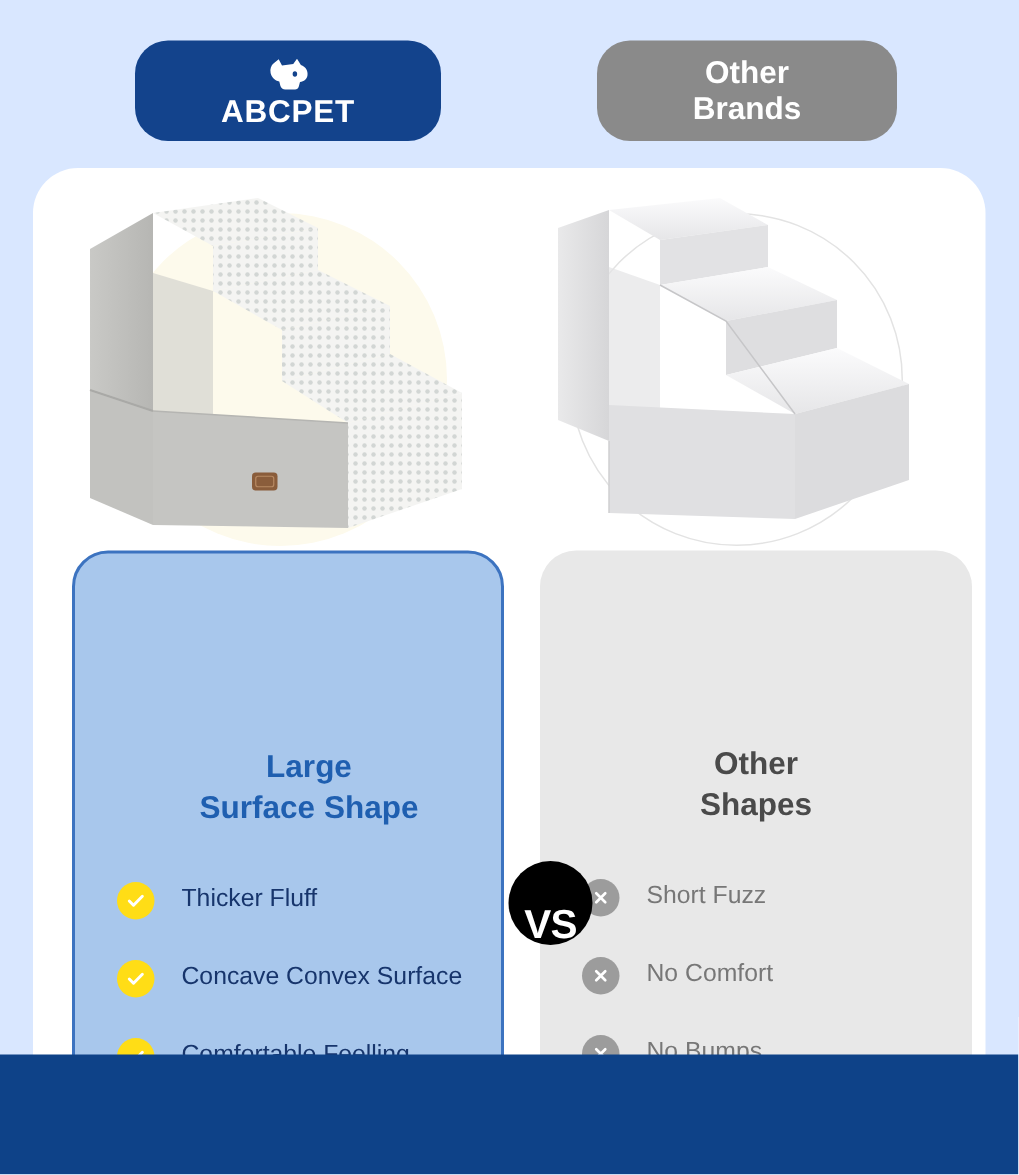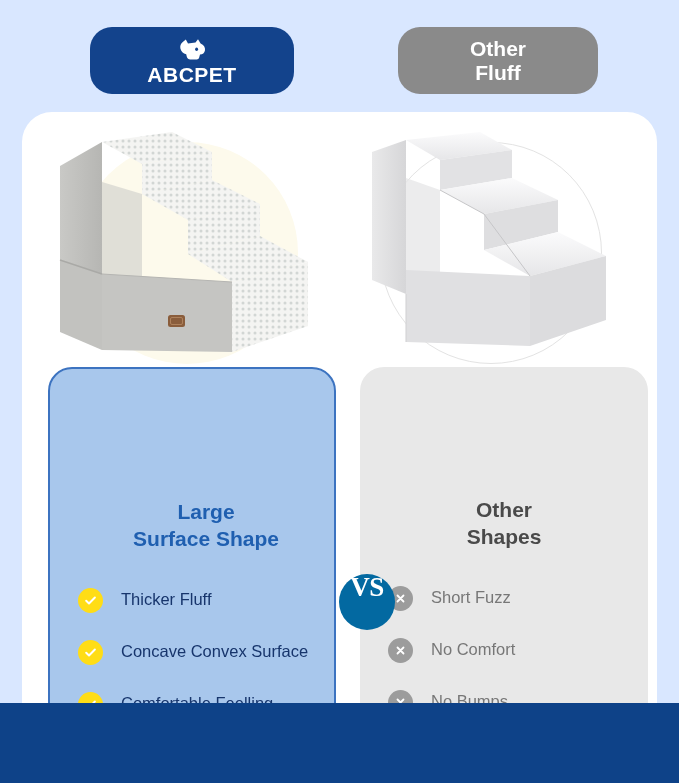--- a/index.html
+++ b/index.html
@@ -209,26 +209,25 @@
   #panel-right .feature-text { color: #777777; }
 
   
   #vs-badge {
     position: absolute;
     left: 317px;
     top: 462px;
     width: 56px;
     height: 56px;
     border-radius: 50%;
-    background: #0369a1;
+    background: #000000;
     display: flex;
-    align-items: flex-start;
+    align-items: flex-end;
     justify-content: center;
     z-index: 5;
-    font-family: Liberation Serif, serif;
   }
   #vs-label {
     color: #ffffff;
     font-size: 27px;
     font-weight: bold;
     letter-spacing: -0.5px;
     line-height: 1;
   }
 </style>
 </head>
@@ -245,21 +244,21 @@
           L24.2 18.6 C23.9 19.8 22.9 20.6 21.7 20.6 L15.2 20.6
           C13.6 20.6 12.3 19.6 11.9 18.1 L11.2 15.3
           C8.2 14.6 6.0 12.5 5.4 9.6 C4.9 7.0 5.7 4.6 7.5 3.2 Z"></path>
         <ellipse cx="21.6" cy="10.3" rx="1.5" ry="1.8" fill="#13438c"></ellipse>
       </svg>
       <span id="brand-wordmark">ABCPET</span>
     </div>
 
     <div class="chip" id="other-chip">
       <span id="other-chip-line1">Other</span>
-      <span id="other-chip-line2">Fluff</span>
+      <span id="other-chip-line2">Brands</span>
     </div>
   </div>
 
   <div id="card">
 
     <div class="stage" id="stage-left">
       <div class="halo" id="halo-left"></div>
       <svg class="product-svg" viewBox="0 0 300 275">
         <defs>
           <pattern id="waffle" width="6" height="6" patternUnits="userSpaceOnUse">

